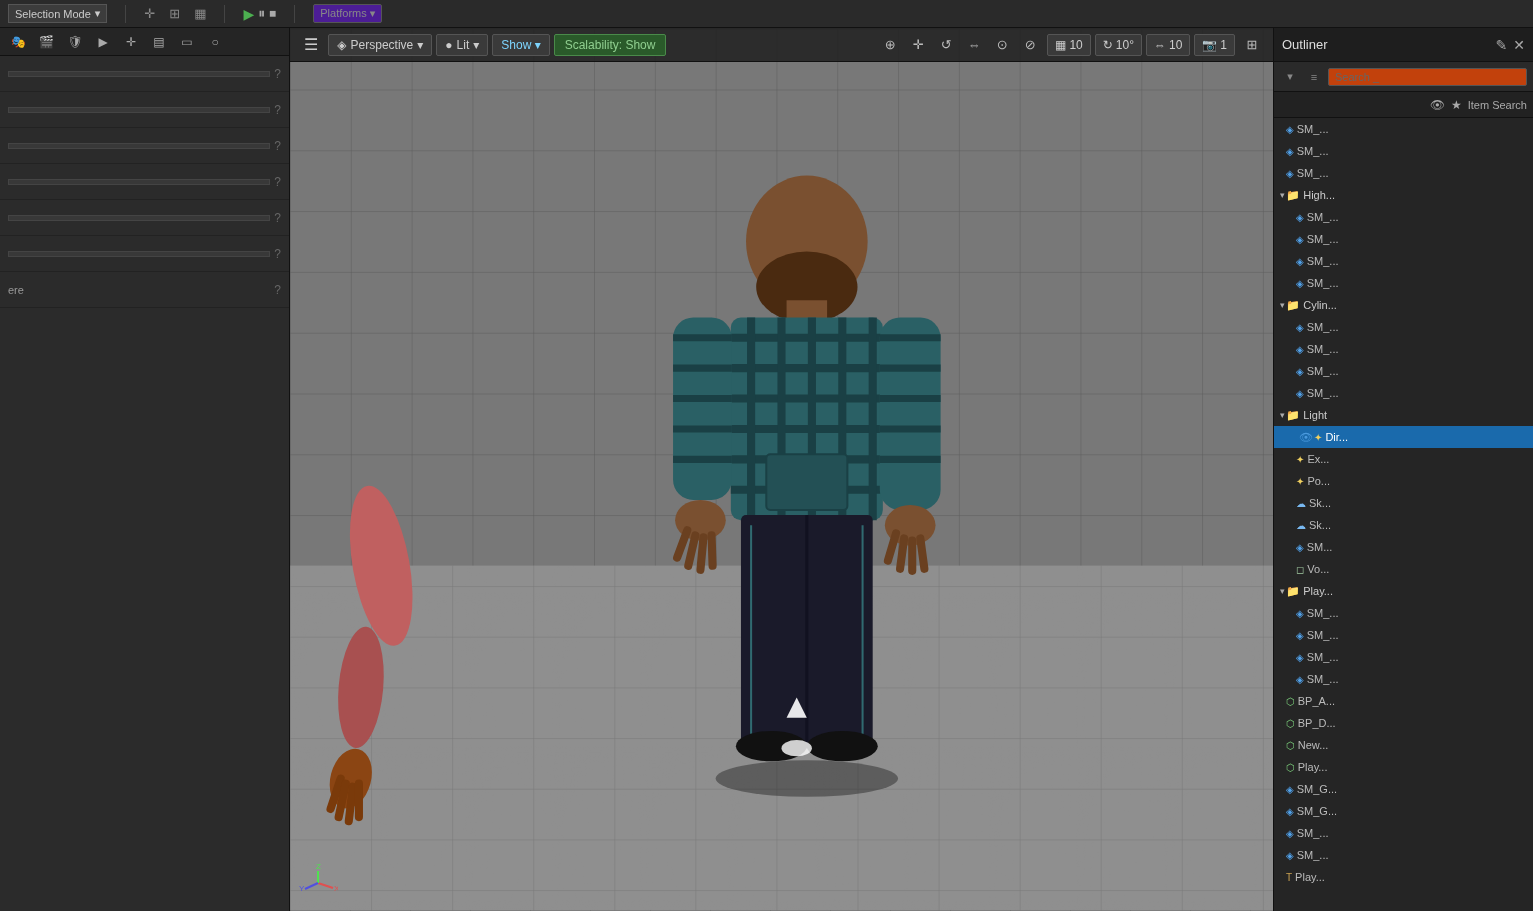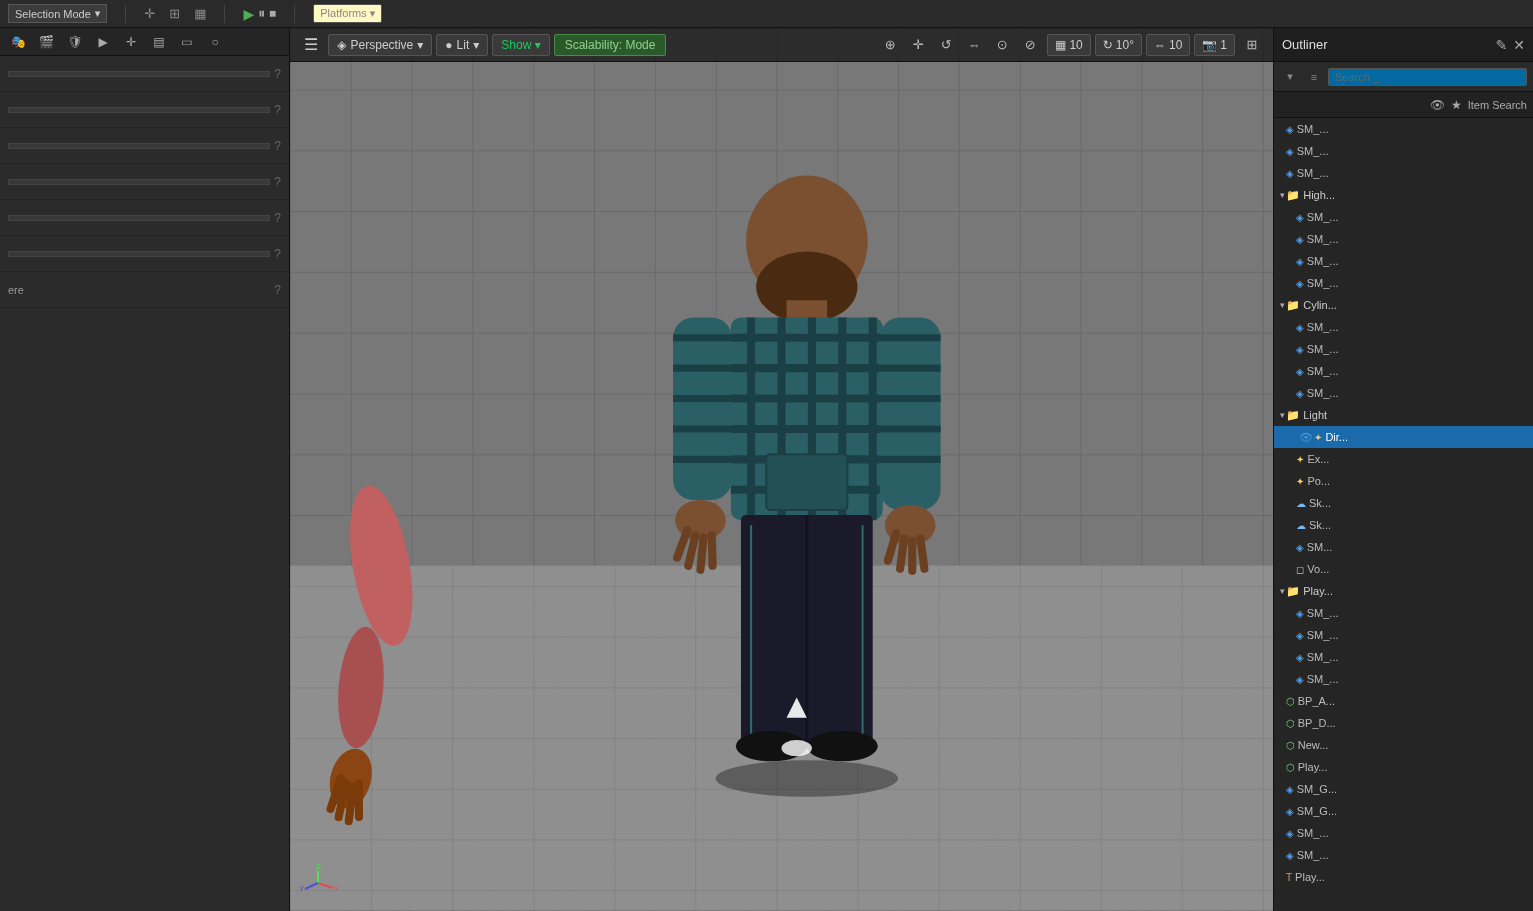--- a/index.html
+++ b/index.html
@@ -173,21 +173,21 @@
       border: 1px solid #555;
       color: #ccc;
       padding: 3px 8px;
       font-size: 12px;
       cursor: pointer;
       border-radius: 2px;
     }
     .vp-show-btn {
       background: #3a3a3a;
       border: 1px solid #555;
-      color: #22c55e;
+      color: #7dd3fc;
       padding: 3px 8px;
       font-size: 12px;
       cursor: pointer;
       border-radius: 2px;
     }
     .scalability-badge {
       background: #2a5a2a;
       border: 1px solid #4a8a4a;
       color: #8fce8f;
       padding: 3px 10px;
@@ -280,21 +280,21 @@
       height: 20px;
       display: flex;
       align-items: center;
       justify-content: center;
       color: #888;
       cursor: pointer;
       font-size: 11px;
     }
     .search-box {
       flex: 1;
-      background: #0369a1;
+      background: #c2410c;
       border: 1px solid #555;
       color: #ccc;
       padding: 2px 6px;
       font-size: 11px;
       border-radius: 2px;
     }
     .search-box::placeholder { color: #666; }
 
     
     .outliner-col-header {
@@ -386,21 +386,21 @@
   <span style="color:#888;font-size:13px;cursor:pointer;">⊞</span>
   <span style="color:#888;font-size:13px;cursor:pointer;">▦</span>
   <div style="width:1px;height:18px;background:#444;margin:0 4px;"></div>
   <div class="play-btn-group">
     <span class="play-btn">▶</span>
     <span class="play-btn" style="color:#aaa;">⏸</span>
     <span class="play-btn" style="color:#aaa;">⏹</span>
   </div>
   <div style="width:1px;height:18px;background:#444;margin:0 4px;"></div>
   <div style="display:flex;align-items:center;gap:3px;">
-    <span style="color:#888;font-size:11px;background:#fef9c3;border:1px solid #555;padding:2px 6px;cursor:pointer;border-radius:2px;">Platforms ▾</span>
+    <span style="color:#888;font-size:11px;background:#4c1d95;border:1px solid #555;padding:2px 6px;cursor:pointer;border-radius:2px;">Platforms ▾</span>
   </div>
 </div>
 
 <div class="main-content">
 
   <div class="left-panel">
     <div class="left-panel-header">
       <div class="icon-btn">🎭</div>
       <div class="icon-btn">🎬</div>
       <div class="icon-btn">🛡</div>
@@ -552,21 +552,21 @@
       <div class="vp-lit-btn">
         <span>●</span>
         <span>Lit</span>
         <span>▾</span>
       </div>
       <div class="vp-show-btn">
         <span>Show</span>
         <span>▾</span>
       </div>
       <div class="scalability-badge">
-        <span>Scalability: Mode</span>
+        <span>Scalability: Show</span>
       </div>
       <div class="vp-spacer"></div>
       <div class="vp-icon-group">
         <div class="vp-icon-btn">⊕</div>
         <div class="vp-icon-btn">✛</div>
         <div class="vp-icon-btn">↺</div>
         <div class="vp-icon-btn">⇔</div>
         <div class="vp-icon-btn">⊙</div>
         <div class="vp-icon-btn">⊘</div>
       </div>

